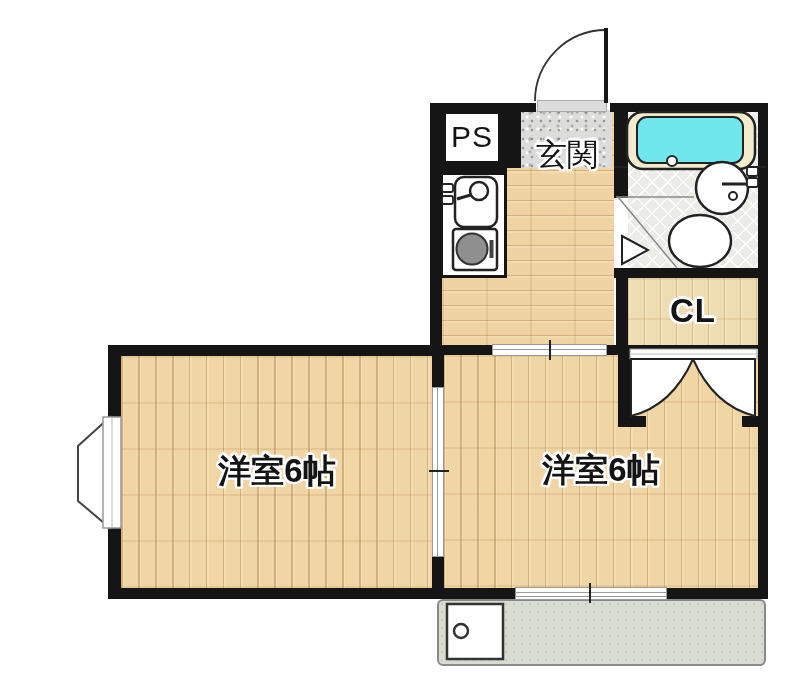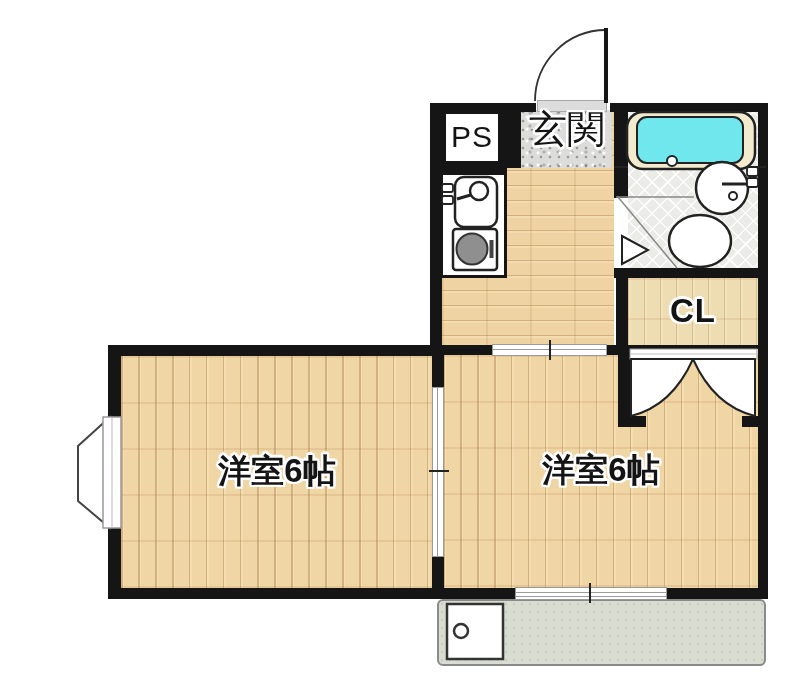--- a/index.html
+++ b/index.html
@@ -143,18 +143,18 @@
       <rect x="447" y="604" width="56" height="55" fill="#fff" stroke="#333" stroke-width="2.5"></rect>
       <circle cx="461" cy="631" r="7" fill="#fff" stroke="#333" stroke-width="2.5"></circle>
     </g>
 
     <path d="M 550,340 V 360" stroke="#222" stroke-width="2"></path>
     <path d="M 429,471 H 449" stroke="#222" stroke-width="2"></path>
     <path d="M 590,583 V 603" stroke="#222" stroke-width="2"></path>
   </svg>
 
   <div class="label" style="left:472px;top:137px;font-size:30px;letter-spacing:1px;">PS</div>
-  <div class="label halo" style="left:567px;top:129px;font-size:38px;">玄関</div>
+  <div class="label halo" style="left:567px;top:154px;font-size:31px;">玄関</div>
   <div class="label halo" style="left:693px;top:310px;font-size:33px;font-weight:bold;letter-spacing:1px;">CL</div>
   <div class="label halo" style="left:277px;top:470px;font-size:33px;font-weight:bold;">洋室6帖</div>
   <div class="label halo" style="left:601px;top:469px;font-size:33px;font-weight:bold;">洋室6帖</div>
 
 </div>
 
 </body></html>

